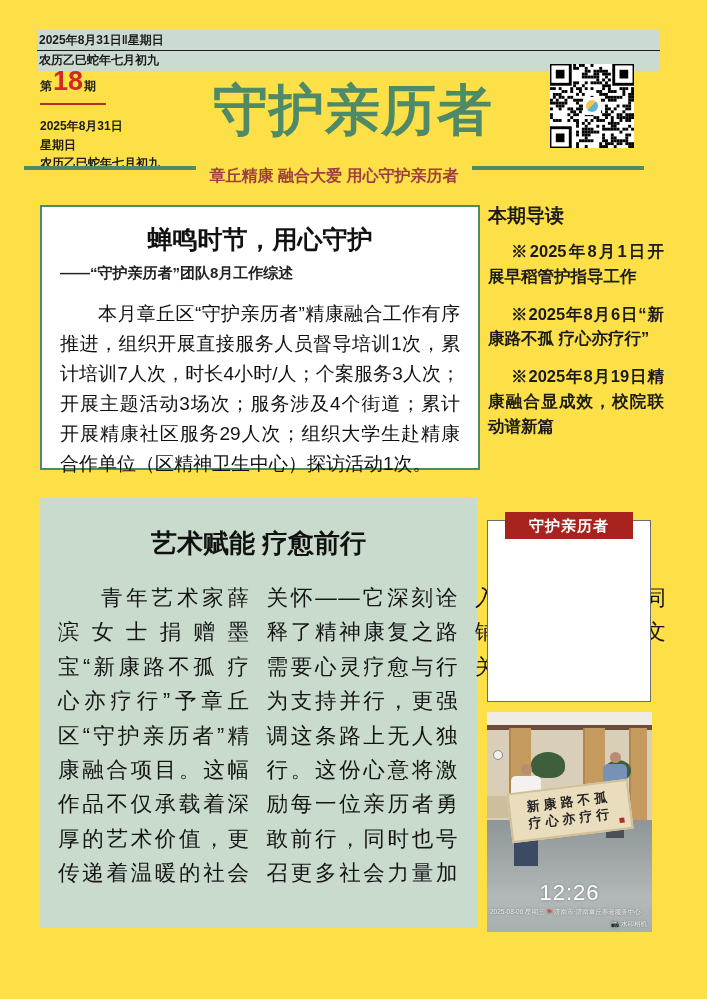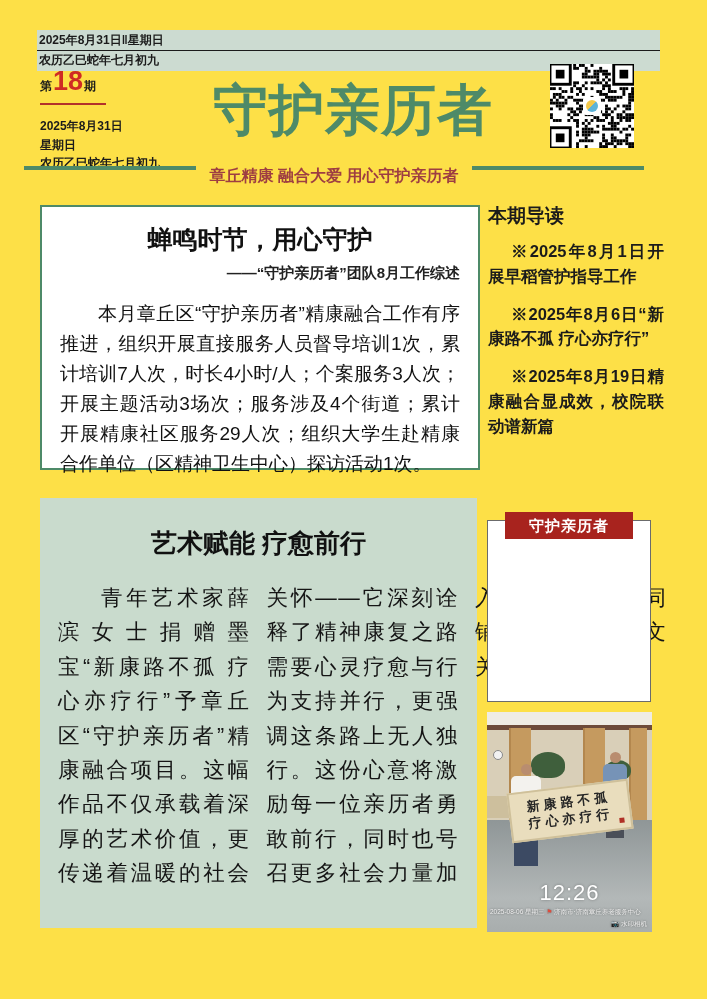--- a/index.html
+++ b/index.html
@@ -31,21 +31,21 @@
   
   .tagline-row { position:absolute; left:24px; top:166px; width:620px; height:22px;
                  display:flex; }
   .tagline-row .gline { flex:1; height:4px; background:#4e8a68; }
   .tagline-text { font-size:16px; font-weight:700; color:#9e3e42; margin:0 14px; white-space:nowrap; }
 
   
   .article1 { position:absolute; left:40px; top:205px; width:440px; height:265px;
               border:2px solid #4e8a68; background:#fff; padding:16px 18px 2px 18px; }
   .a1-title { text-align:center; font-size:25px; font-weight:800; color:#111; }
-  .a1-sub { text-align:right; font-size:15px; font-weight:600; color:#222; margin-top:8px; }
+  .a1-sub { text-align:left; font-size:15px; font-weight:600; color:#222; margin-top:8px; }
   .a1-body { margin-top:16px; font-size:19px; line-height:1.58; text-align:justify; text-indent:2em; color:#111; }
 
   
   .digest { position:absolute; left:488px; top:203px; width:176px; }
   .digest-title { text-align:left; font-size:19px; font-weight:800; margin-bottom:10px; }
   .digest p { font-size:16.5px; font-weight:700; line-height:1.5; text-align:justify; text-indent:1.4em; margin-bottom:13px; }
 
   
   .article2 { position:absolute; left:40px; top:498px; width:437px; height:430px;
               background:#c9dbcd; padding:28px 18px 14px 18px; }

